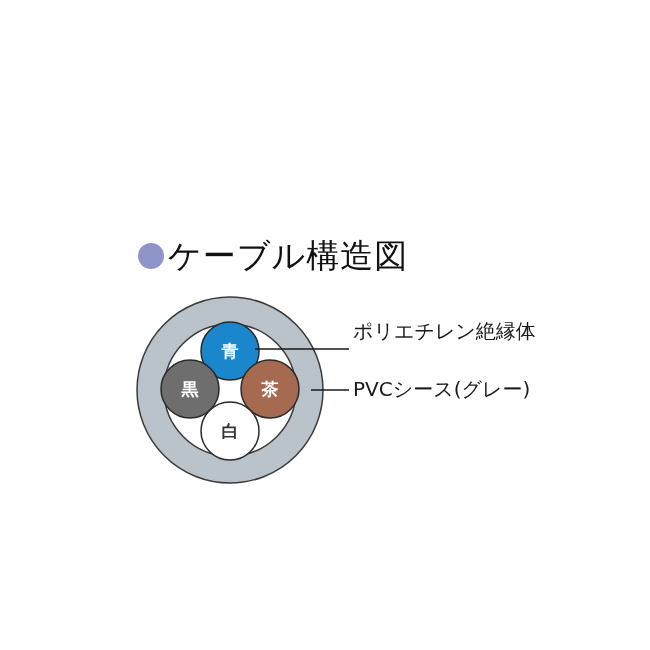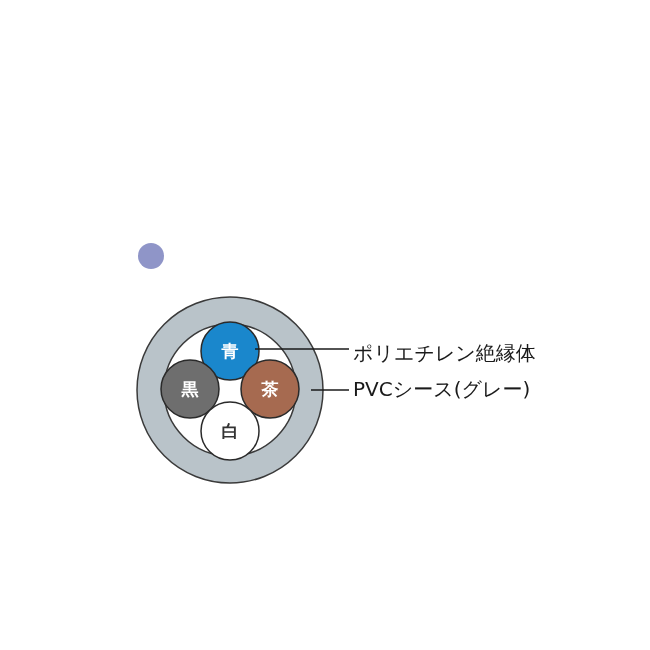--- a/index.html
+++ b/index.html
@@ -43,33 +43,34 @@
       height: 650px;
     }
     .callout-label {
       position: absolute;
       left: 353px;
       font-size: 20px;
       line-height: 24px;
       color: #1a1a1a;
       white-space: nowrap;
     }
-    .callout-1 { top: 341px; }
+    .callout-1 { top: 319px; }
     .callout-2 { top: 377px; text-align: right; }
     .core-label {
       font-family: "DejaVu Sans", "Liberation Sans", sans-serif;
       font-size: 17px;
       font-weight: bold;
     }
   </style>
 </head>
 <body>
 
 <div class="heading">
   <span class="bullet" id="bullet" style="background: rgb(143, 149, 200);"></span>
+  <span class="heading-title">ケーブル構造図</span>
 </div>
 
 <svg class="diagram" width="650" height="650" viewBox="0 0 650 650" xmlns="http://www.w3.org/2000/svg">
 
   <circle id="sheath-outer" cx="230" cy="390" r="93" fill="#b9c3c9" stroke="#3a3a3a" stroke-width="1.5"></circle>
 
   <circle id="sheath-inner" cx="230" cy="390" r="66" fill="#ffffff" stroke="#3a3a3a" stroke-width="1.5"></circle>
 
   <g>
     <circle id="core-0" cx="230" cy="351" r="29" fill="#1a87cc" stroke="#2a2a2a" stroke-width="1.5"></circle>

